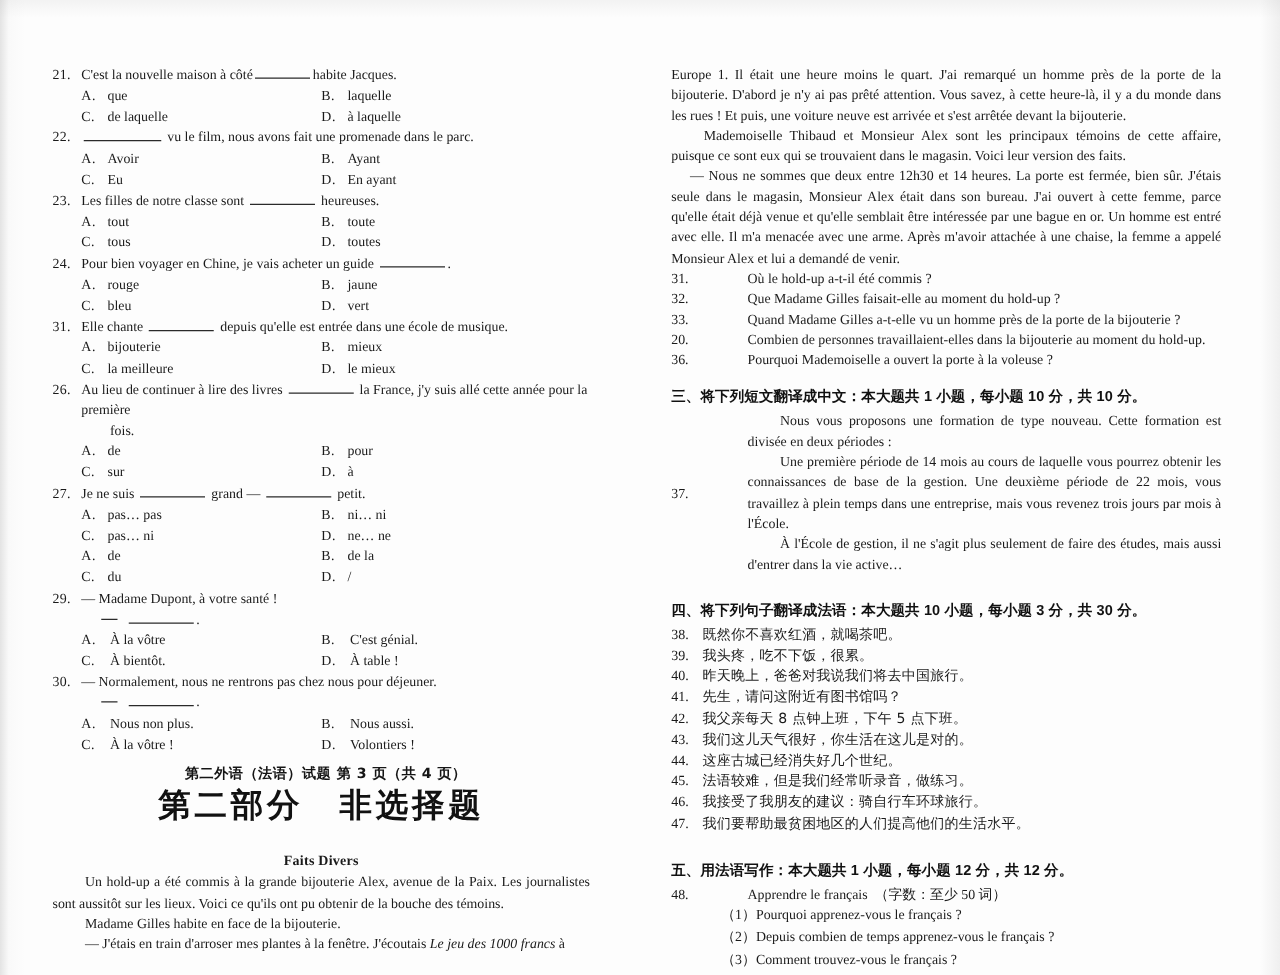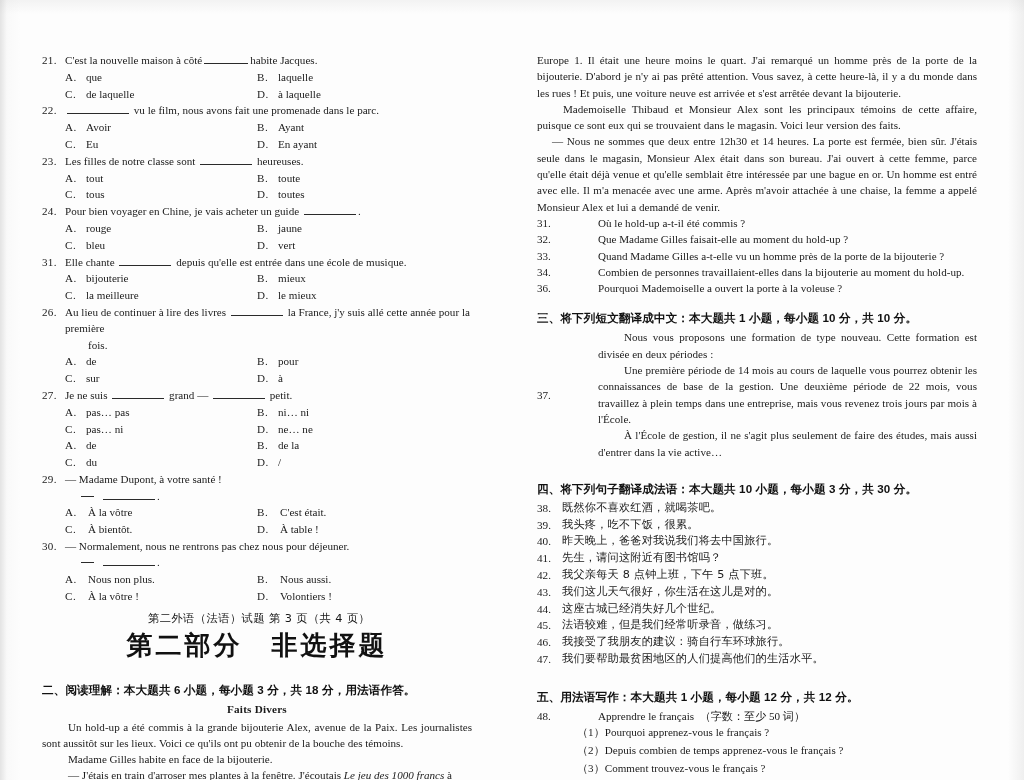--- a/index.html
+++ b/index.html
@@ -166,21 +166,21 @@
   }
   .spacer-md { height: 13px; }
   .spacer-lg { height: 20px; }
 
   
   .footer {
     position: absolute;
     bottom: 44px;
     font-family: "DejaVu Sans", "Liberation Sans", sans-serif;
     font-size: 11.3px;
-    font-weight: normal;
+    font-weight: bold;
     letter-spacing: 0.4px;
     white-space: nowrap;
     color: #151515;
   }
   .footer-left  { left: 148px; }
 </style>
 </head>
 <body>
 
 <div class="scan"></div>
@@ -390,21 +390,21 @@
       <span class="q-stem">— Madame Dupont, à votre santé !</span>
     </div>
     <div class="dash-line"><span class="dash"></span><span class="blank-line bl-md"></span><span>.</span></div>
     <div class="opts">
       <div class="opt opt-a">
           <span class="opt-key wide">A.</span>
           <span class="opt-txt">À la vôtre</span>
         </div>
       <div class="opt opt-b">
           <span class="opt-key wide">B.</span>
-          <span class="opt-txt">C'est était.</span>
+          <span class="opt-txt">C'est génial.</span>
         </div>
     </div>
     <div class="opts">
       <div class="opt opt-a">
           <span class="opt-key wide">C.</span>
           <span class="opt-txt">À bientôt.</span>
         </div>
       <div class="opt opt-b">
           <span class="opt-key wide">D.</span>
           <span class="opt-txt">À table !</span>
@@ -432,21 +432,20 @@
           <span class="opt-txt">À la vôtre !</span>
         </div>
       <div class="opt opt-b">
           <span class="opt-key wide">D.</span>
           <span class="opt-txt">Volontiers !</span>
         </div>
     </div>
 
     <div class="part-heading">第二部分　非选择题</div>
 
-    <div class="sec-heading">二、阅读理解：本大题共 6 小题，每小题 3 分，共 18 分，用法语作答。</div>
     <div class="sub-title">Faits Divers</div>
     <div class="para ind">Un hold-up a été commis à la grande bijouterie Alex, avenue de la Paix. Les journalistes sont aussitôt sur les lieux. Voici ce qu'ils ont pu obtenir de la bouche des témoins.</div>
     <div class="para ind">Madame Gilles habite en face de la bijouterie.</div>
     <div class="para ind"><span>— J'étais en train d'arroser mes plantes à la fenêtre. J'écoutais </span><span class="ital">Le jeu des 1000 francs</span><span> à</span></div>
 
   </div>
 
   <div class="footer footer-left">第二外语（法语）试题  第 3 页（共 4 页）</div>
 </div>
 
@@ -463,21 +462,21 @@
       </div>
     <div class="fr-row">
         <span class="fr-num">32.</span>
         <span class="fr-txt">Que Madame Gilles faisait-elle au moment du hold-up ?</span>
       </div>
     <div class="fr-row">
         <span class="fr-num">33.</span>
         <span class="fr-txt">Quand Madame Gilles a-t-elle vu un homme près de la porte de la bijouterie ?</span>
       </div>
     <div class="fr-row">
-        <span class="fr-num">34.</span>
+        <span class="fr-num">20.</span>
         <span class="fr-txt">Combien de personnes travaillaient-elles dans la bijouterie au moment du hold-up.</span>
       </div>
     <div class="fr-row">
         <span class="fr-num">36.</span>
         <span class="fr-txt">Pourquoi Mademoiselle a ouvert la porte à la voleuse ?</span>
       </div>
 
     <div class="spacer-md"></div>
 
     <div class="sec-heading">三、将下列短文翻译成中文：本大题共 1 小题，每小题 10 分，共 10 分。</div>

